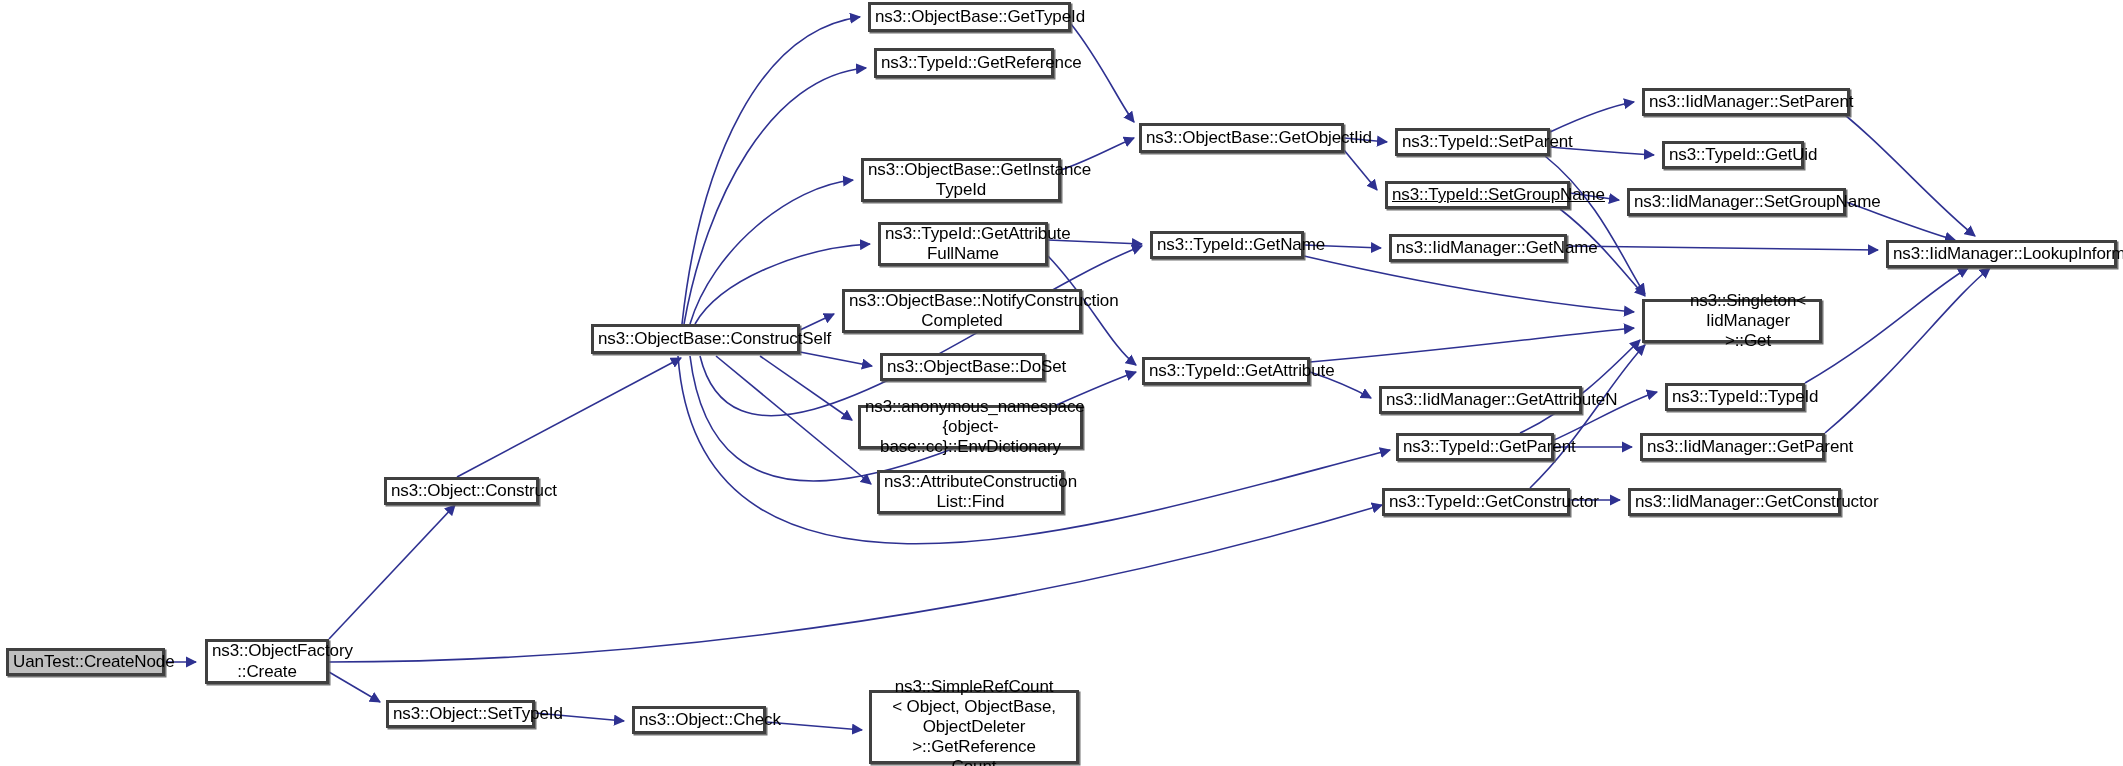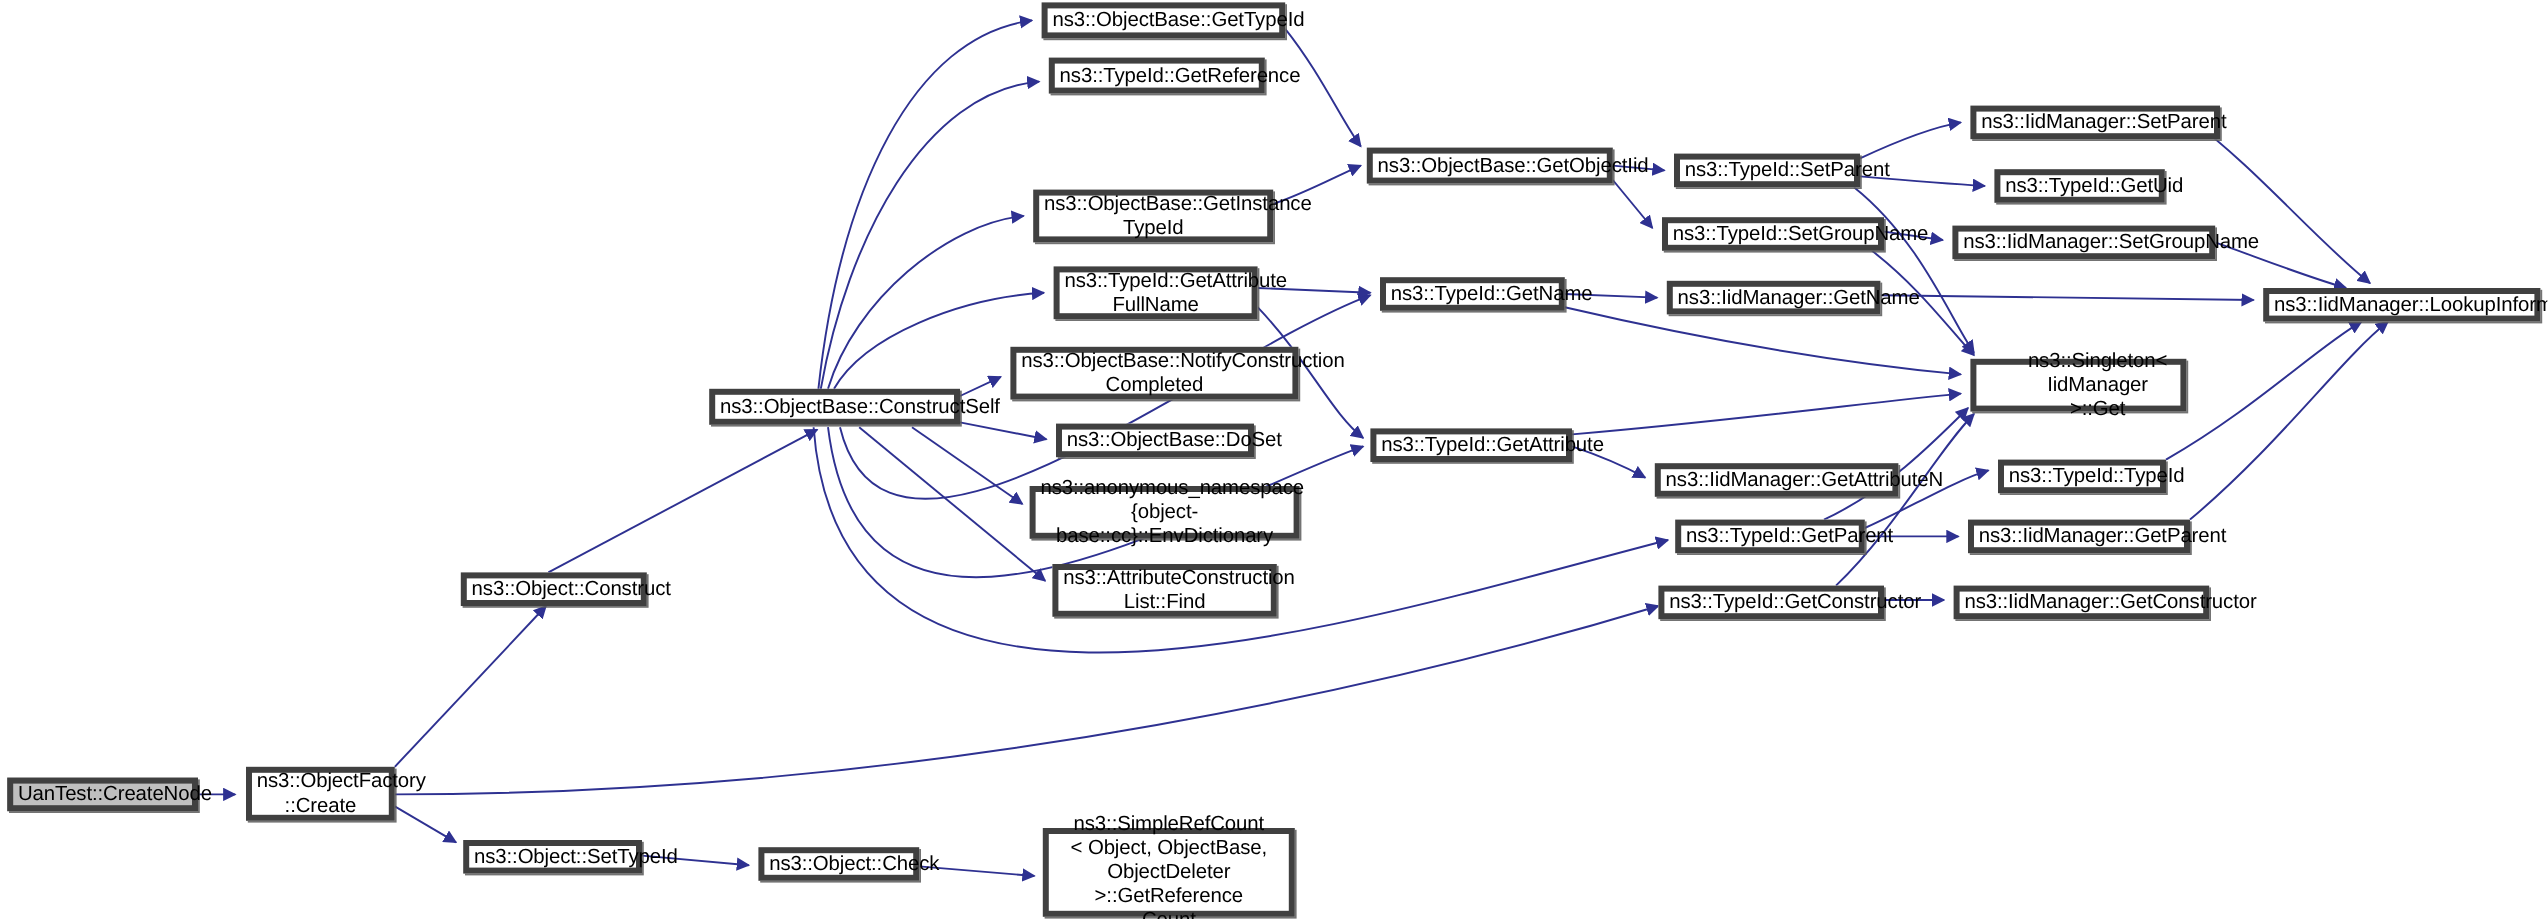--- a/index.html
+++ b/index.html
@@ -14,21 +14,21 @@
   }
   #edges{
     position:absolute;
     left:0;top:0;
     width:2123px;height:766px;
     pointer-events:none;
   }
   .node{
     position:absolute;
     box-sizing:border-box;
-    border:5px solid #404040;
+    border:3px solid #404040;
     background:#ffffff;
     color:#000000;
     display:flex;
     align-items:center;
     justify-content:center;
     text-align:center;
     font-size:17px;
     line-height:1.18;
     letter-spacing:-0.1px;
     white-space:pre-line;
@@ -119,21 +119,21 @@
 Completed</span></div>
       <div class="node" style="left: 880px; top: 353px; width: 165px; height: 28px;"><span>ns3::ObjectBase::DoSet</span></div>
       <div class="node" style="left: 858px; top: 405px; width: 225px; height: 44px;"><span>ns3::anonymous_namespace
 {object-base::cc}::EnvDictionary</span></div>
       <div class="node" style="left: 877px; top: 470px; width: 187px; height: 44px;"><span>ns3::AttributeConstruction
 List::Find</span></div>
       <div class="node" style="left: 1139px; top: 123px; width: 205px; height: 30px;"><span>ns3::ObjectBase::GetObjectIid</span></div>
       <div class="node" style="left: 1150px; top: 231px; width: 154px; height: 28px;"><span>ns3::TypeId::GetName</span></div>
       <div class="node" style="left: 1142px; top: 357px; width: 168px; height: 28px;"><span>ns3::TypeId::GetAttribute</span></div>
       <div class="node" style="left: 1395px; top: 128px; width: 155px; height: 28px;"><span>ns3::TypeId::SetParent</span></div>
-      <div class="node" style="left: 1385px; top: 181px; width: 185px; height: 28px;"><span>ns3::TypeId::SetGroupName</span></div>
+      <div class="node" style="left: 1385px; top: 181px; width: 185px; height: 28px; text-decoration: underline;"><span>ns3::TypeId::SetGroupName</span></div>
       <div class="node" style="left: 1389px; top: 234px; width: 178px; height: 28px;"><span>ns3::IidManager::GetName</span></div>
       <div class="node" style="left: 1379px; top: 386px; width: 203px; height: 28px;"><span>ns3::IidManager::GetAttributeN</span></div>
       <div class="node" style="left: 1396px; top: 433px; width: 158px; height: 28px;"><span>ns3::TypeId::GetParent</span></div>
       <div class="node" style="left: 1382px; top: 488px; width: 188px; height: 28px;"><span>ns3::TypeId::GetConstructor</span></div>
       <div class="node" style="left: 1642px; top: 88px; width: 208px; height: 28px;"><span>ns3::IidManager::SetParent</span></div>
       <div class="node" style="left: 1662px; top: 141px; width: 142px; height: 28px;"><span>ns3::TypeId::GetUid</span></div>
       <div class="node" style="left: 1627px; top: 188px; width: 219px; height: 28px;"><span>ns3::IidManager::SetGroupName</span></div>
       <div class="node" style="left: 1886px; top: 240px; width: 231px; height: 28px;"><span>ns3::IidManager::LookupInformation</span></div>
       <div class="node" style="left: 1642px; top: 299px; width: 180px; height: 44px; padding-left: 36px;"><span>ns3::Singleton&lt; IidManager
 &gt;::Get</span></div>

